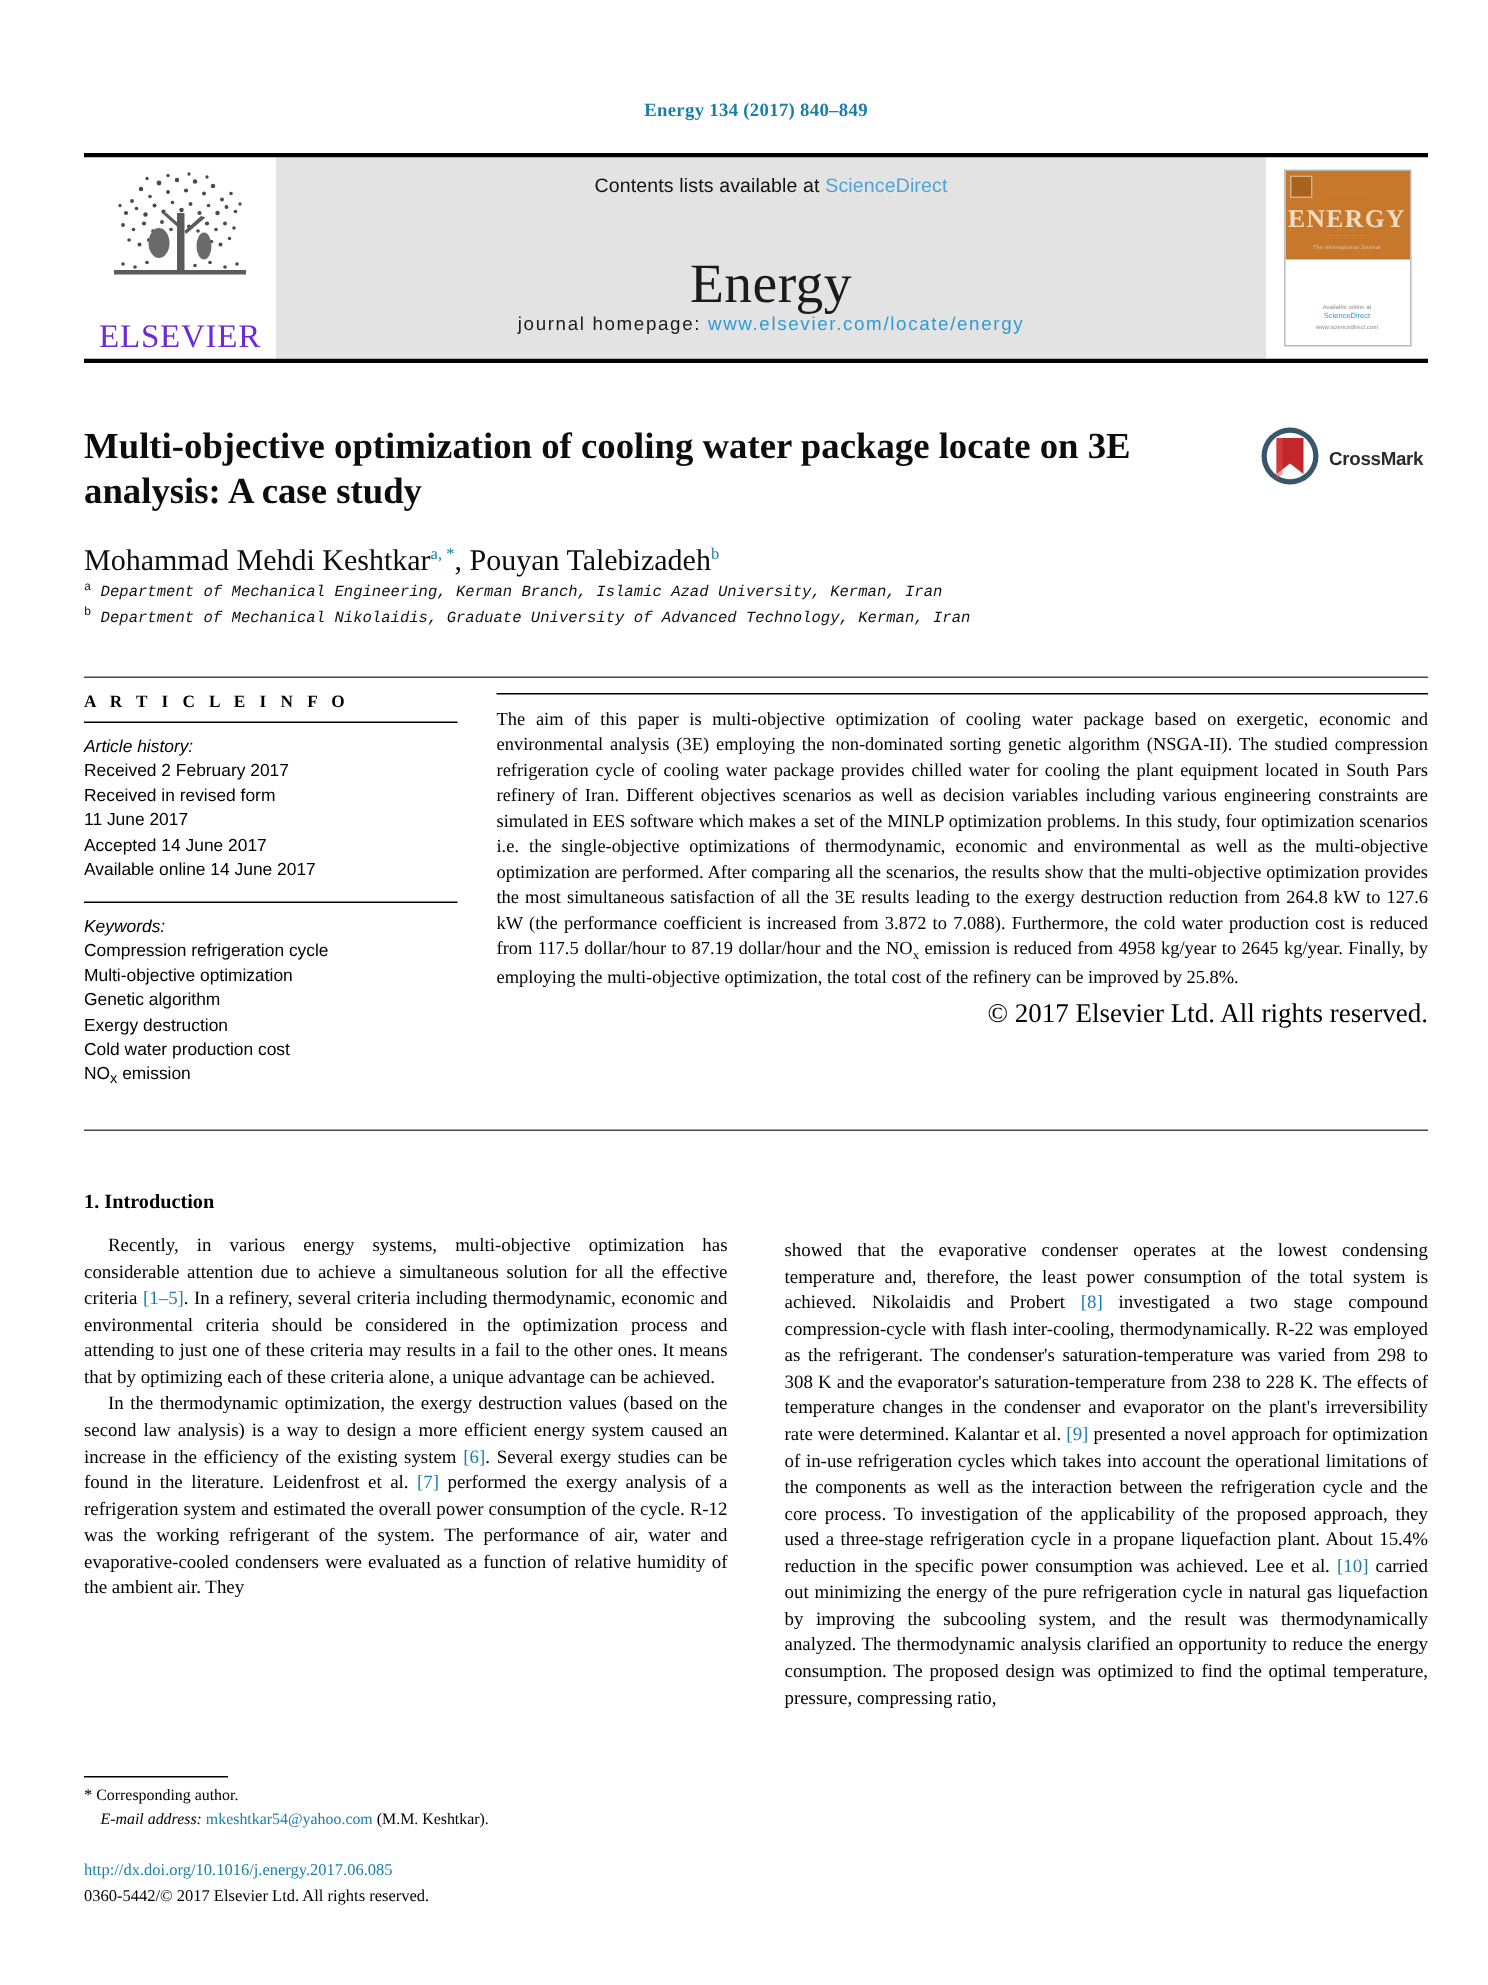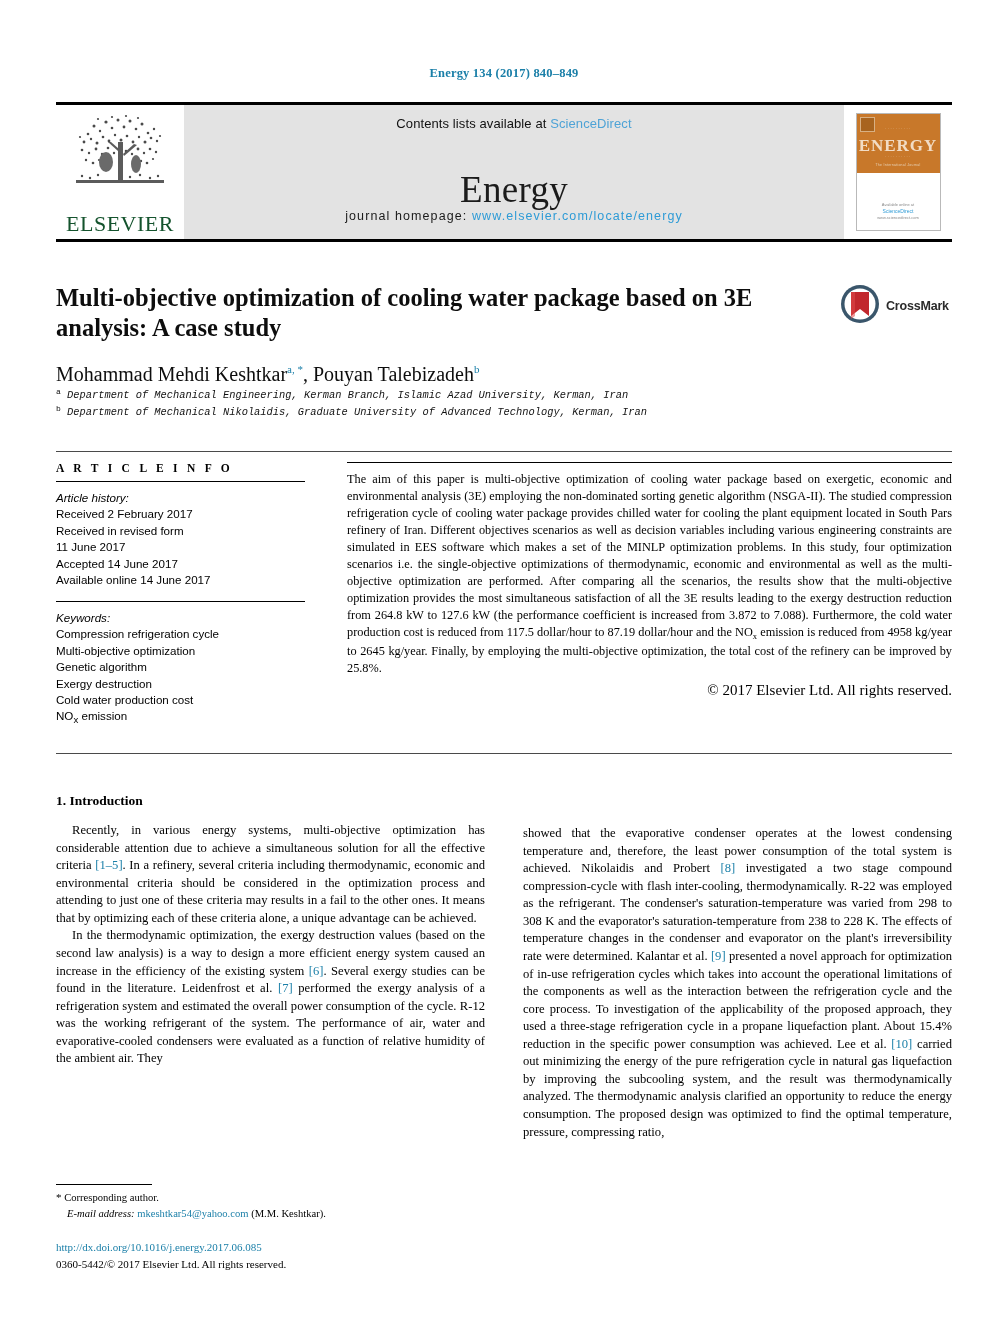--- a/index.html
+++ b/index.html
@@ -65,21 +65,21 @@
     align-items: center;
     justify-content: flex-end;
     padding-bottom: 4px;
     box-sizing: border-box;
   }
   .tree-svg { display: block; }
   .elsevier-word {
     font-family: "Liberation Serif", serif;
     font-size: 22px;
     letter-spacing: 0.5px;
-    color: #14532d;
+    color: #6d28d9;
     line-height: 1;
     margin-top: 15px;
   }
   .masthead-center {
     flex: 1 1 auto;
     background: #e3e3e3;
     position: relative;
     display: flex;
     flex-direction: column;
     align-items: center;
@@ -234,21 +234,21 @@
     width: 896px;
     border-top: 1px solid #4a4a4a;
   }
 
   .info-abstract {
     position: absolute;
     left: 48px;
     top: 462px;
     width: 896px;
     display: flex;
-    gap: 42px;
+    gap: 26px;
   }
   .col-info { width: 249px; flex: 0 0 249px; }
   .col-abs  { flex: 1 1 auto; }
 
   .sec-head {
     font-family: "Liberation Serif", serif;
     font-size: 11.5px;
     font-weight: bold;
     letter-spacing: 3.3px;
     color: #000;
@@ -274,21 +274,21 @@
     font-size: 12.3px;
     line-height: 1.38;
     text-align: justify;
     color: #000;
     margin: 0;
   }
   .abstract-text sub { font-size: 8.5px; }
   .copyright {
     margin-top: 5px;
     font-family: "Liberation Serif", serif;
-    font-size: 15px;
+    font-size: 18px;
     text-align: right;
     color: #000;
   }
 
   
   .body-cols {
     position: absolute;
     left: 48px;
     top: 793px;
     width: 896px;
@@ -468,21 +468,21 @@
             <div class="sd-mini">ScienceDirect</div>
             <div>www.sciencedirect.com</div>
           </div>
         </div>
       </div>
 
     </div>
   </div>
 
   <div class="title-block">
-    <h1 class="article-title">Multi-objective optimization of cooling water package based on 3E analysis: A case study</h1>
+    <h1 class="article-title">Multi-objective optimization of cooling water package locate on 3E analysis: A case study</h1>
 
     <div class="authors">
       <span>Mohammad Mehdi Keshtkar</span><sup>a, *</sup>, <span>Pouyan Talebizadeh</span><sup>b</sup>
     </div>
 
     <div class="affiliations">
       <div><sup>a</sup> <span>Department of Mechanical Engineering, Kerman Branch, Islamic Azad University, Kerman, Iran</span></div>
       <div><sup>b</sup> <span>Department of Mechanical Nikolaidis, Graduate University of Advanced Technology, Kerman, Iran</span></div>
     </div>
 

